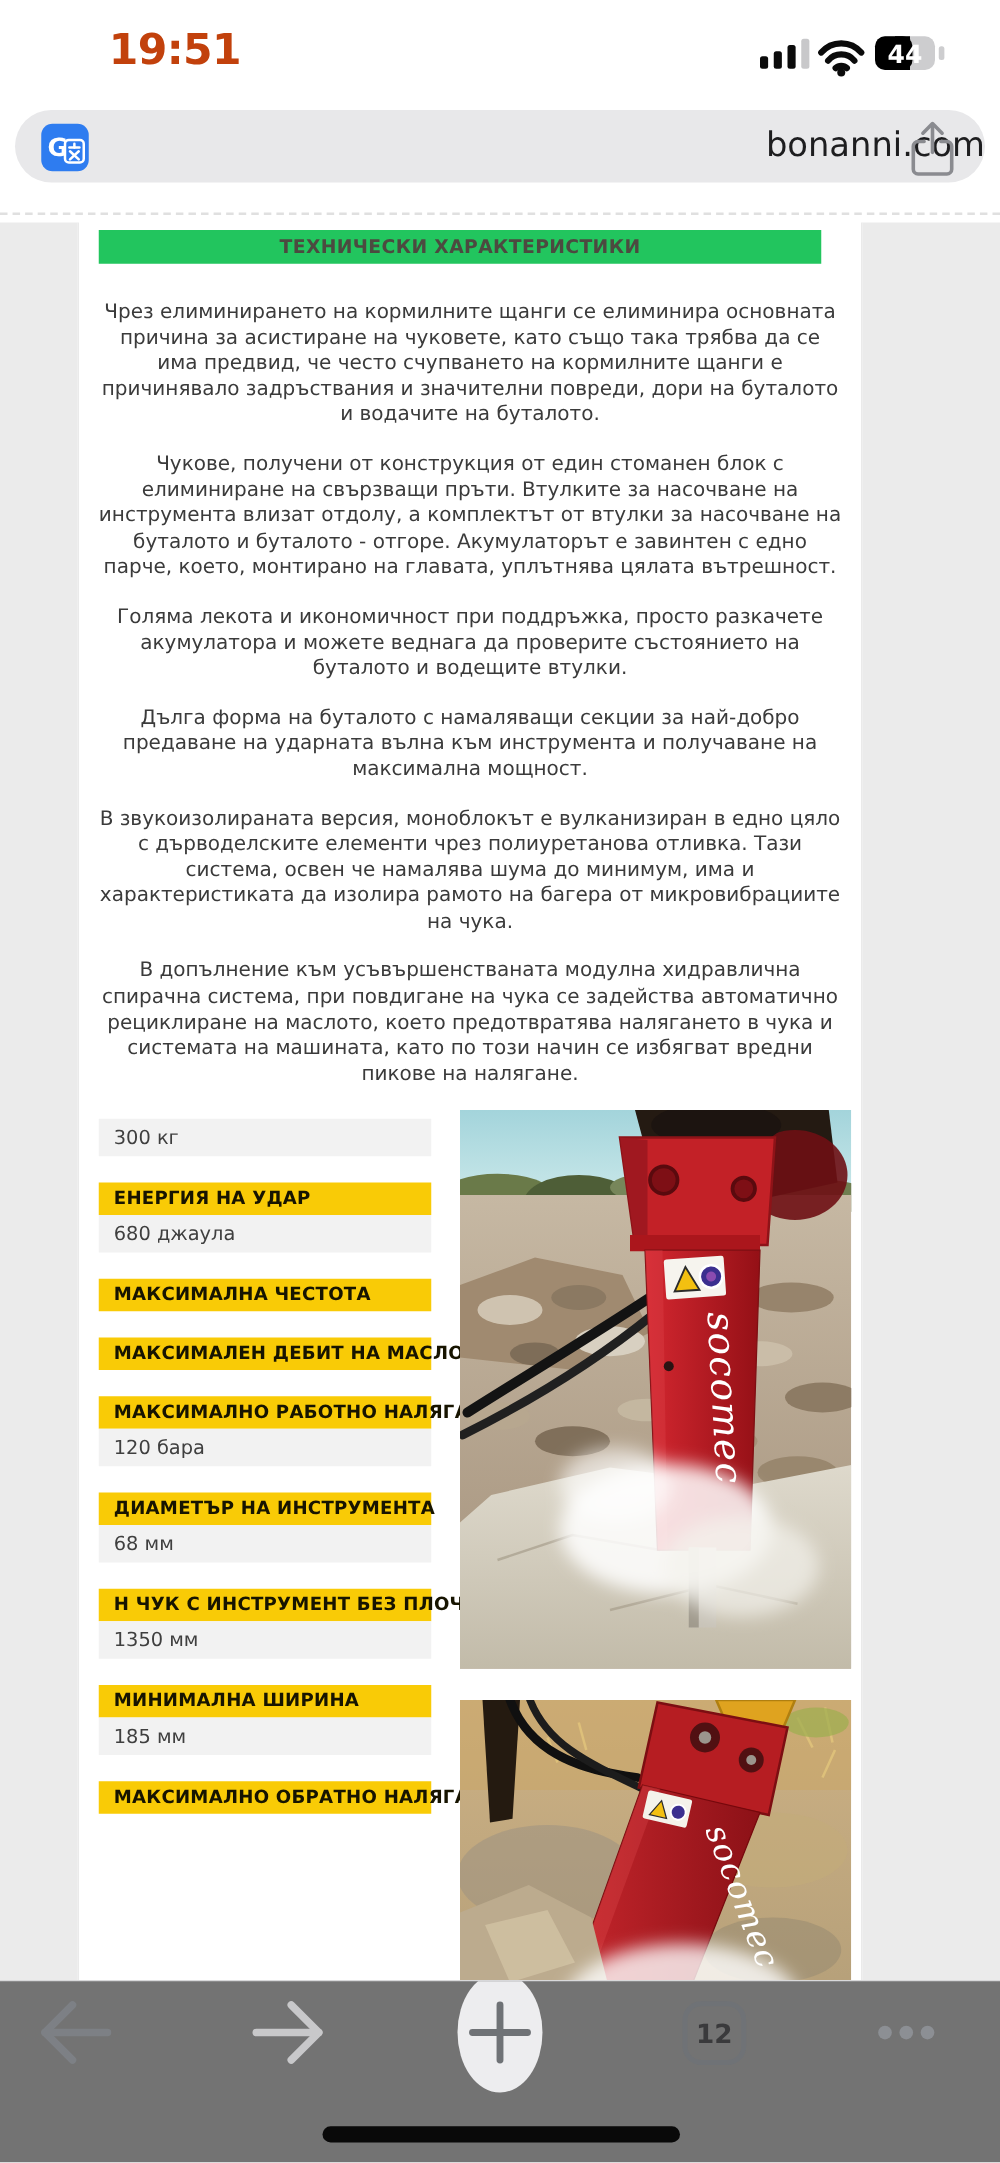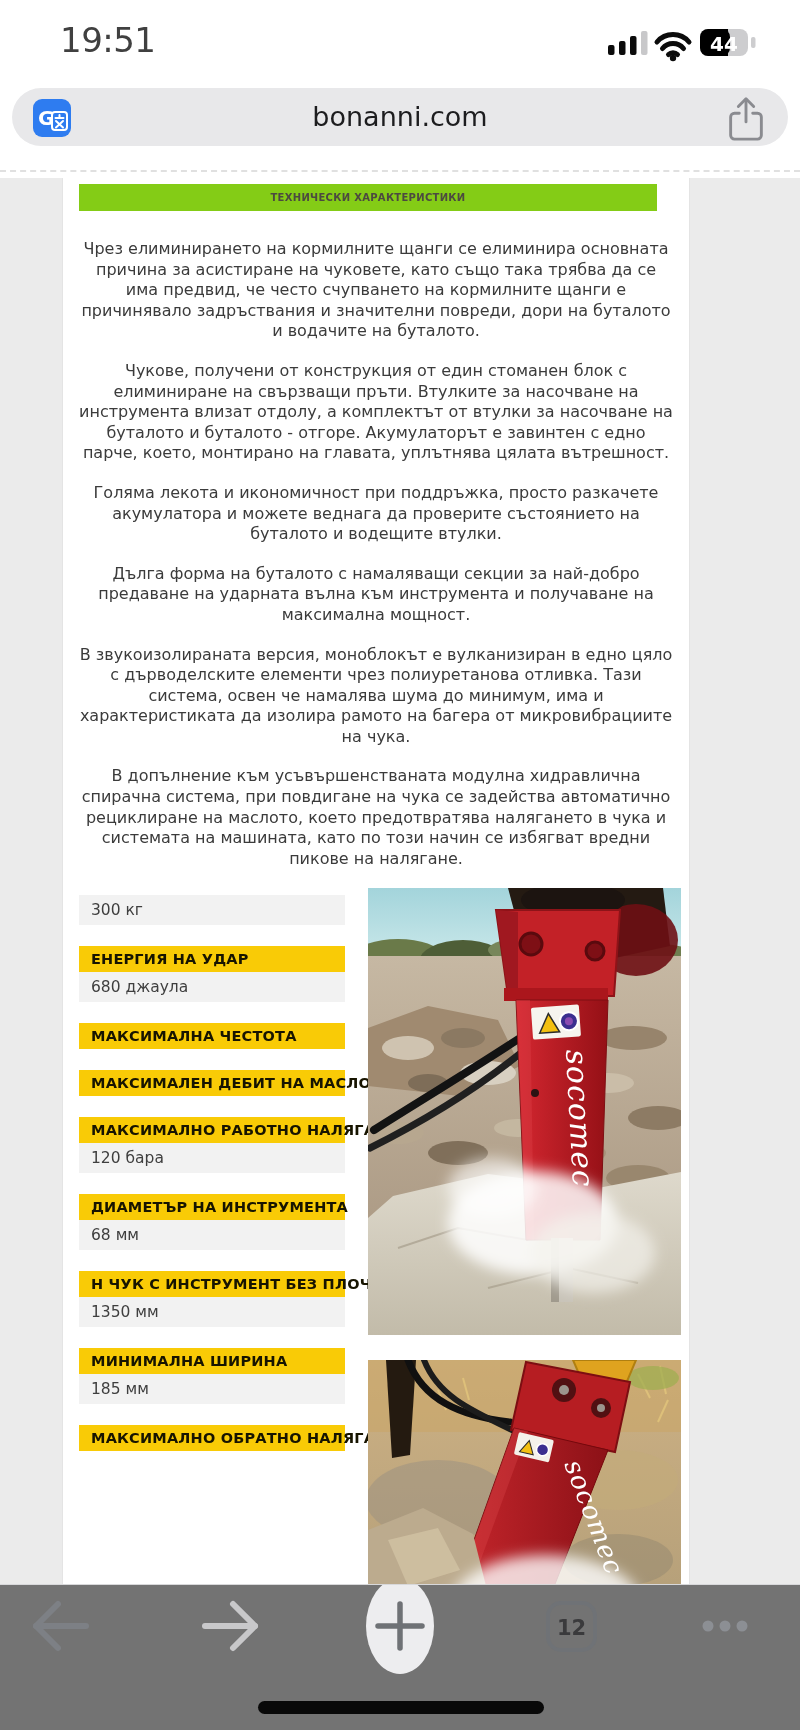--- a/index.html
+++ b/index.html
@@ -3,41 +3,41 @@
 <meta charset="utf-8">
 <style>
   html,body{margin:0;padding:0;}
   body{
     width:800px;height:1730px;position:relative;background:#fff;
     font-family:"DejaVu Sans","Liberation Sans",sans-serif;
     -webkit-font-smoothing:antialiased;overflow:hidden;
   }
   
   .status-bar{position:absolute;top:0;left:0;width:800px;height:85px;background:#fff;}
-  .status-time{position:absolute;left:60px;top:20px;font-size:34px;font-weight:normal;color:#404040;letter-spacing:-0.5px;}
+  .status-time{position:absolute;left:87px;top:20px;font-size:34px;font-weight:bold;color:#c2410c;letter-spacing:-0.5px;}
   .status-icons{position:absolute;right:38px;top:24px;}
   
   .url-bar{position:absolute;top:88px;left:12px;width:776px;height:58px;background:#e8e8ea;border-radius:29px;}
   .translate-btn{position:absolute;left:20px;top:10px;width:40px;height:40px;}
-  .url-title{position:absolute;left:0;right:0;top:0;height:58px;line-height:58px;text-align:center;font-size:27px;color:#1d1d1f;}
+  .url-title{position:absolute;left:0;right:0;top:0;height:58px;line-height:58px;text-align:right;font-size:27px;color:#1d1d1f;}
   .share-btn{position:absolute;right:20px;top:7px;width:44px;height:48px;}
   
   .page{position:absolute;top:150px;left:0;width:800px;height:1434px;background:#fff;}
   .page-dashes{position:absolute;top:20px;left:0;right:0;border-top:2px dashed #e0e0e0;}
   .rail{position:absolute;top:28px;bottom:0;background:#ebebeb;}
   .rail-left{left:0;width:62px;}
   .rail-right{left:690px;width:110px;}
   .content{
     position:absolute;left:62px;top:28px;width:628px;height:1406px;background:#fff;
     border-left:1px solid #e4e4e4;border-right:1px solid #e4e4e4;box-sizing:border-box;
     padding-top:6px;overflow:hidden;
   }
   .section-header{
-    margin:0 32px 28px 16px;height:27px;line-height:27px;background:#84cc16;
-    text-align:center;font-size:10px;font-weight:bold;color:#4c4a40;letter-spacing:.3px;
+    margin:0 32px 28px 16px;height:27px;line-height:27px;background:#22c55e;
+    text-align:center;font-size:15px;font-weight:bold;color:#4c4a40;letter-spacing:.3px;
   }
   .content p{
     margin:0 16px 19px 16px;text-align:center;font-size:16px;line-height:20.6px;color:#3b3b3b;
   }
   
   .bottom{display:flex;}
   .spec-col{width:266px;margin-left:16px;margin-top:7px;flex:none;}
   .spec-item{margin-bottom:21px;}
   .spec-label{
     background:#f9cb06;height:26px;line-height:26px;padding-left:12px;

